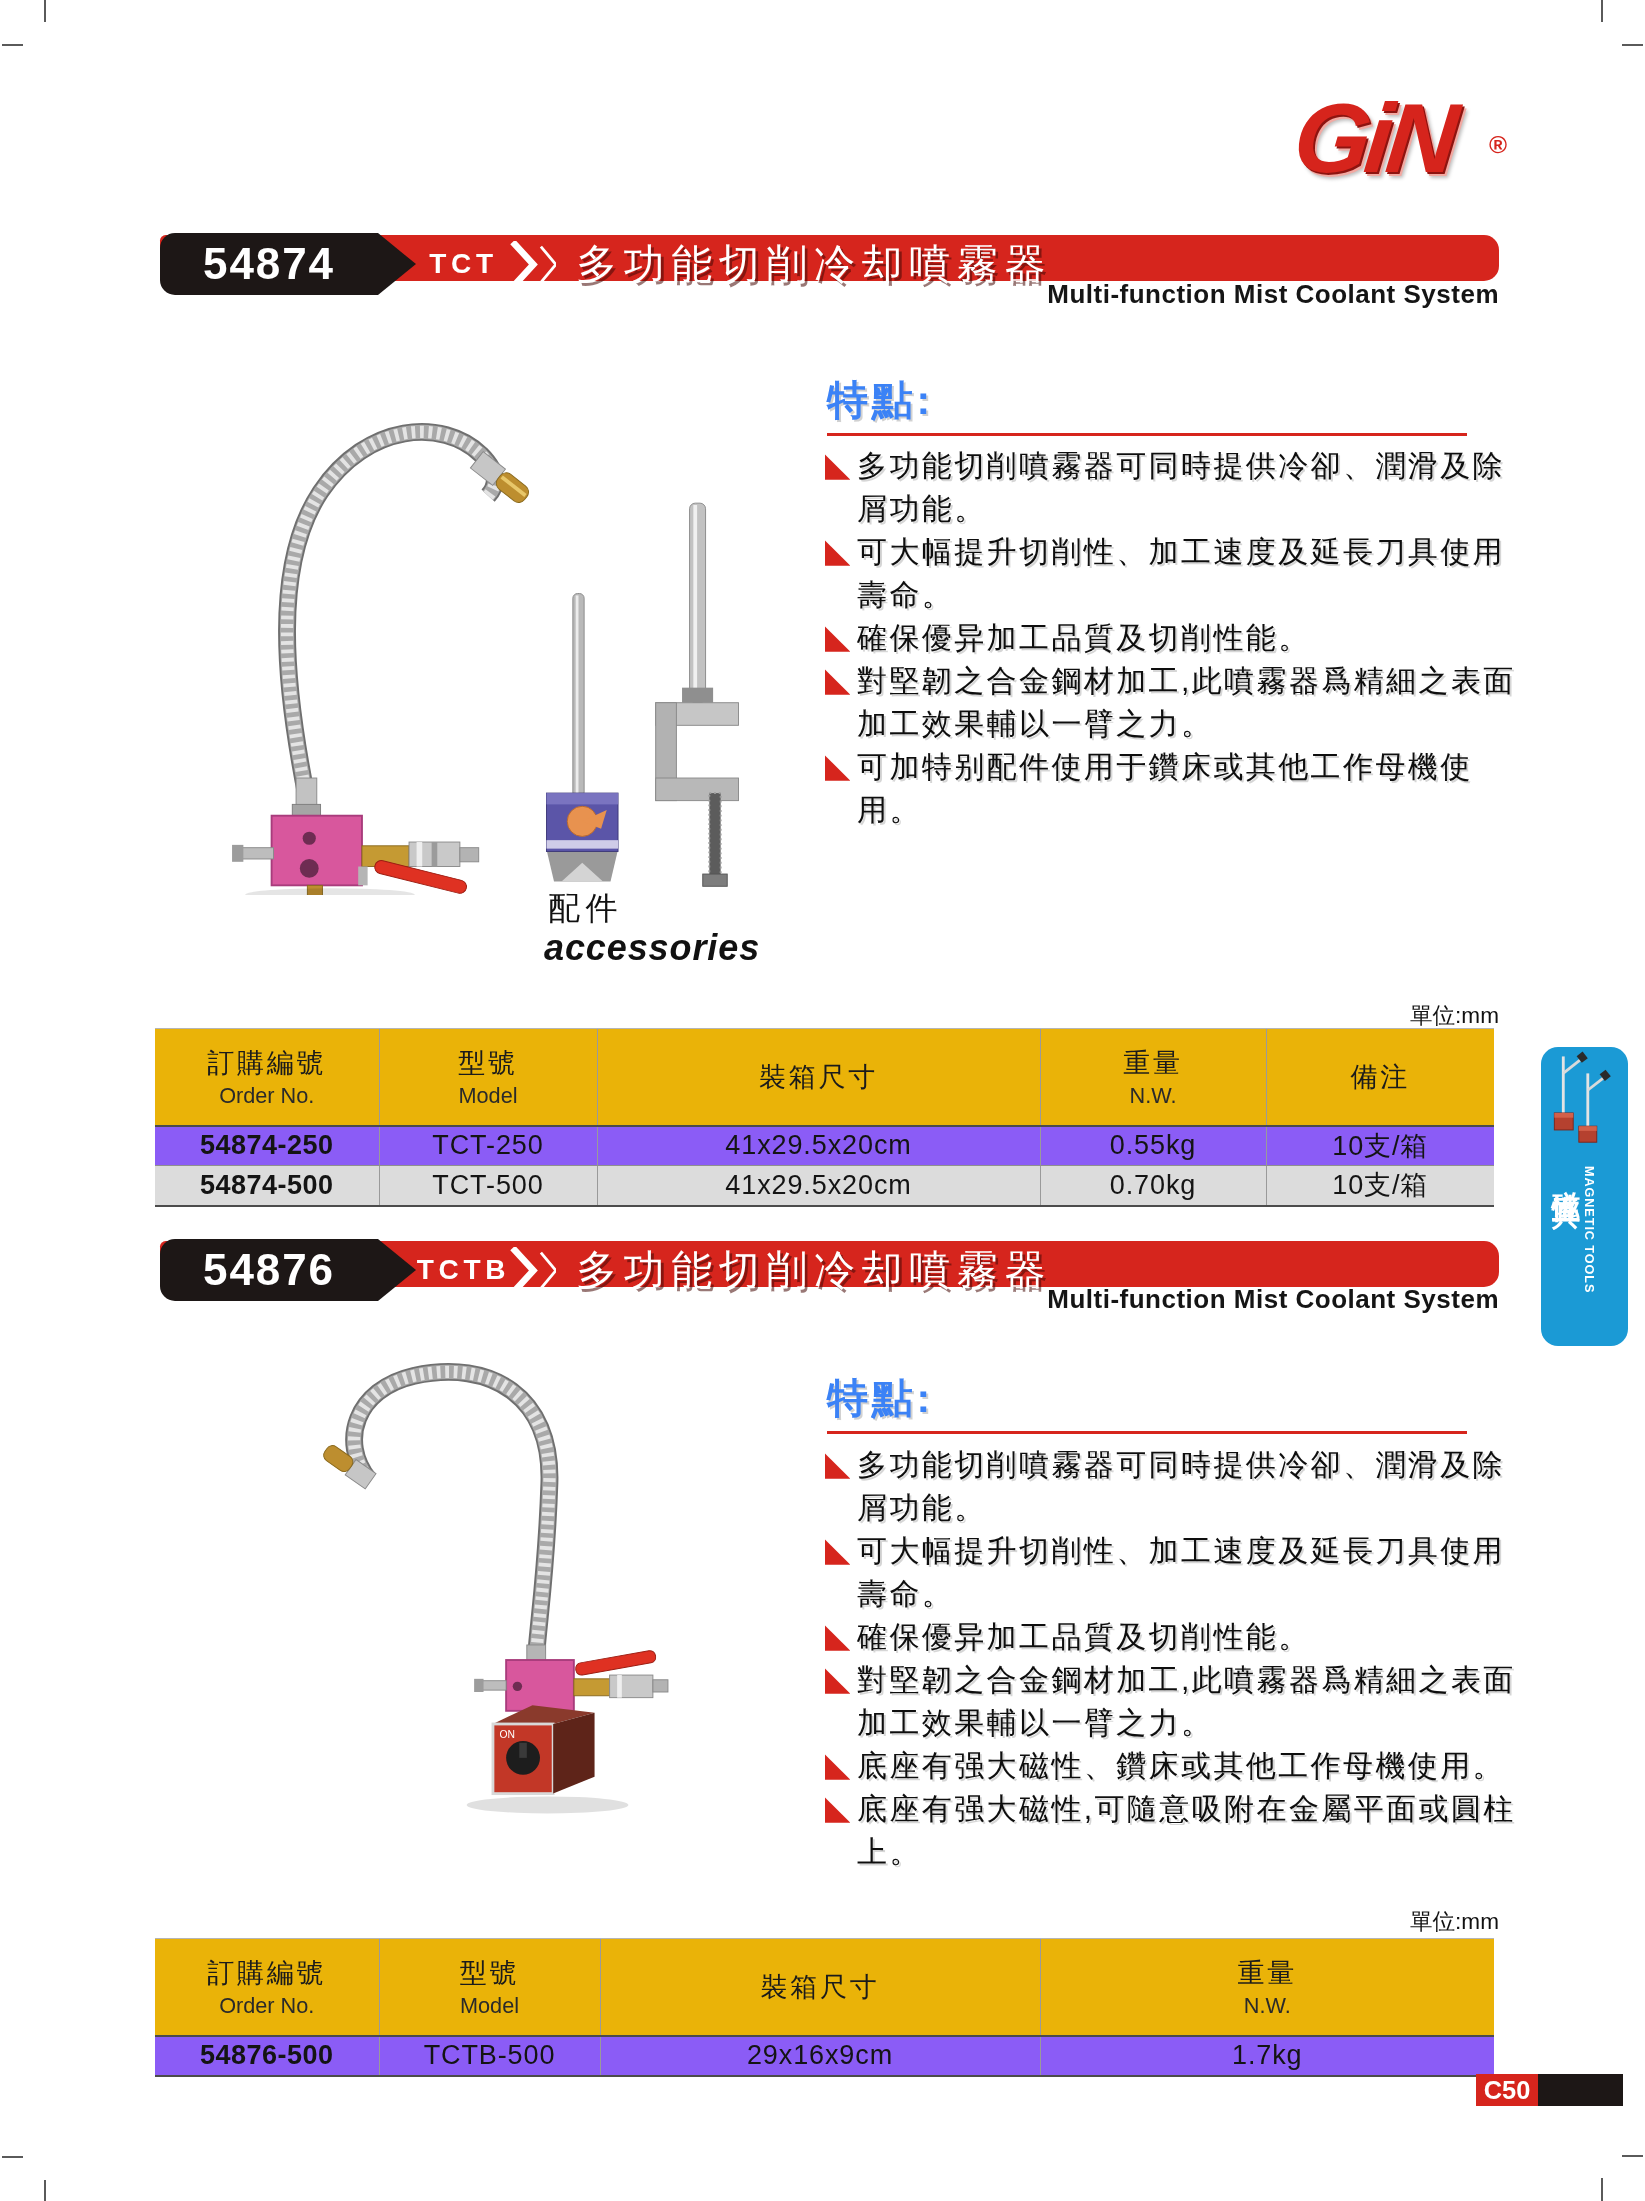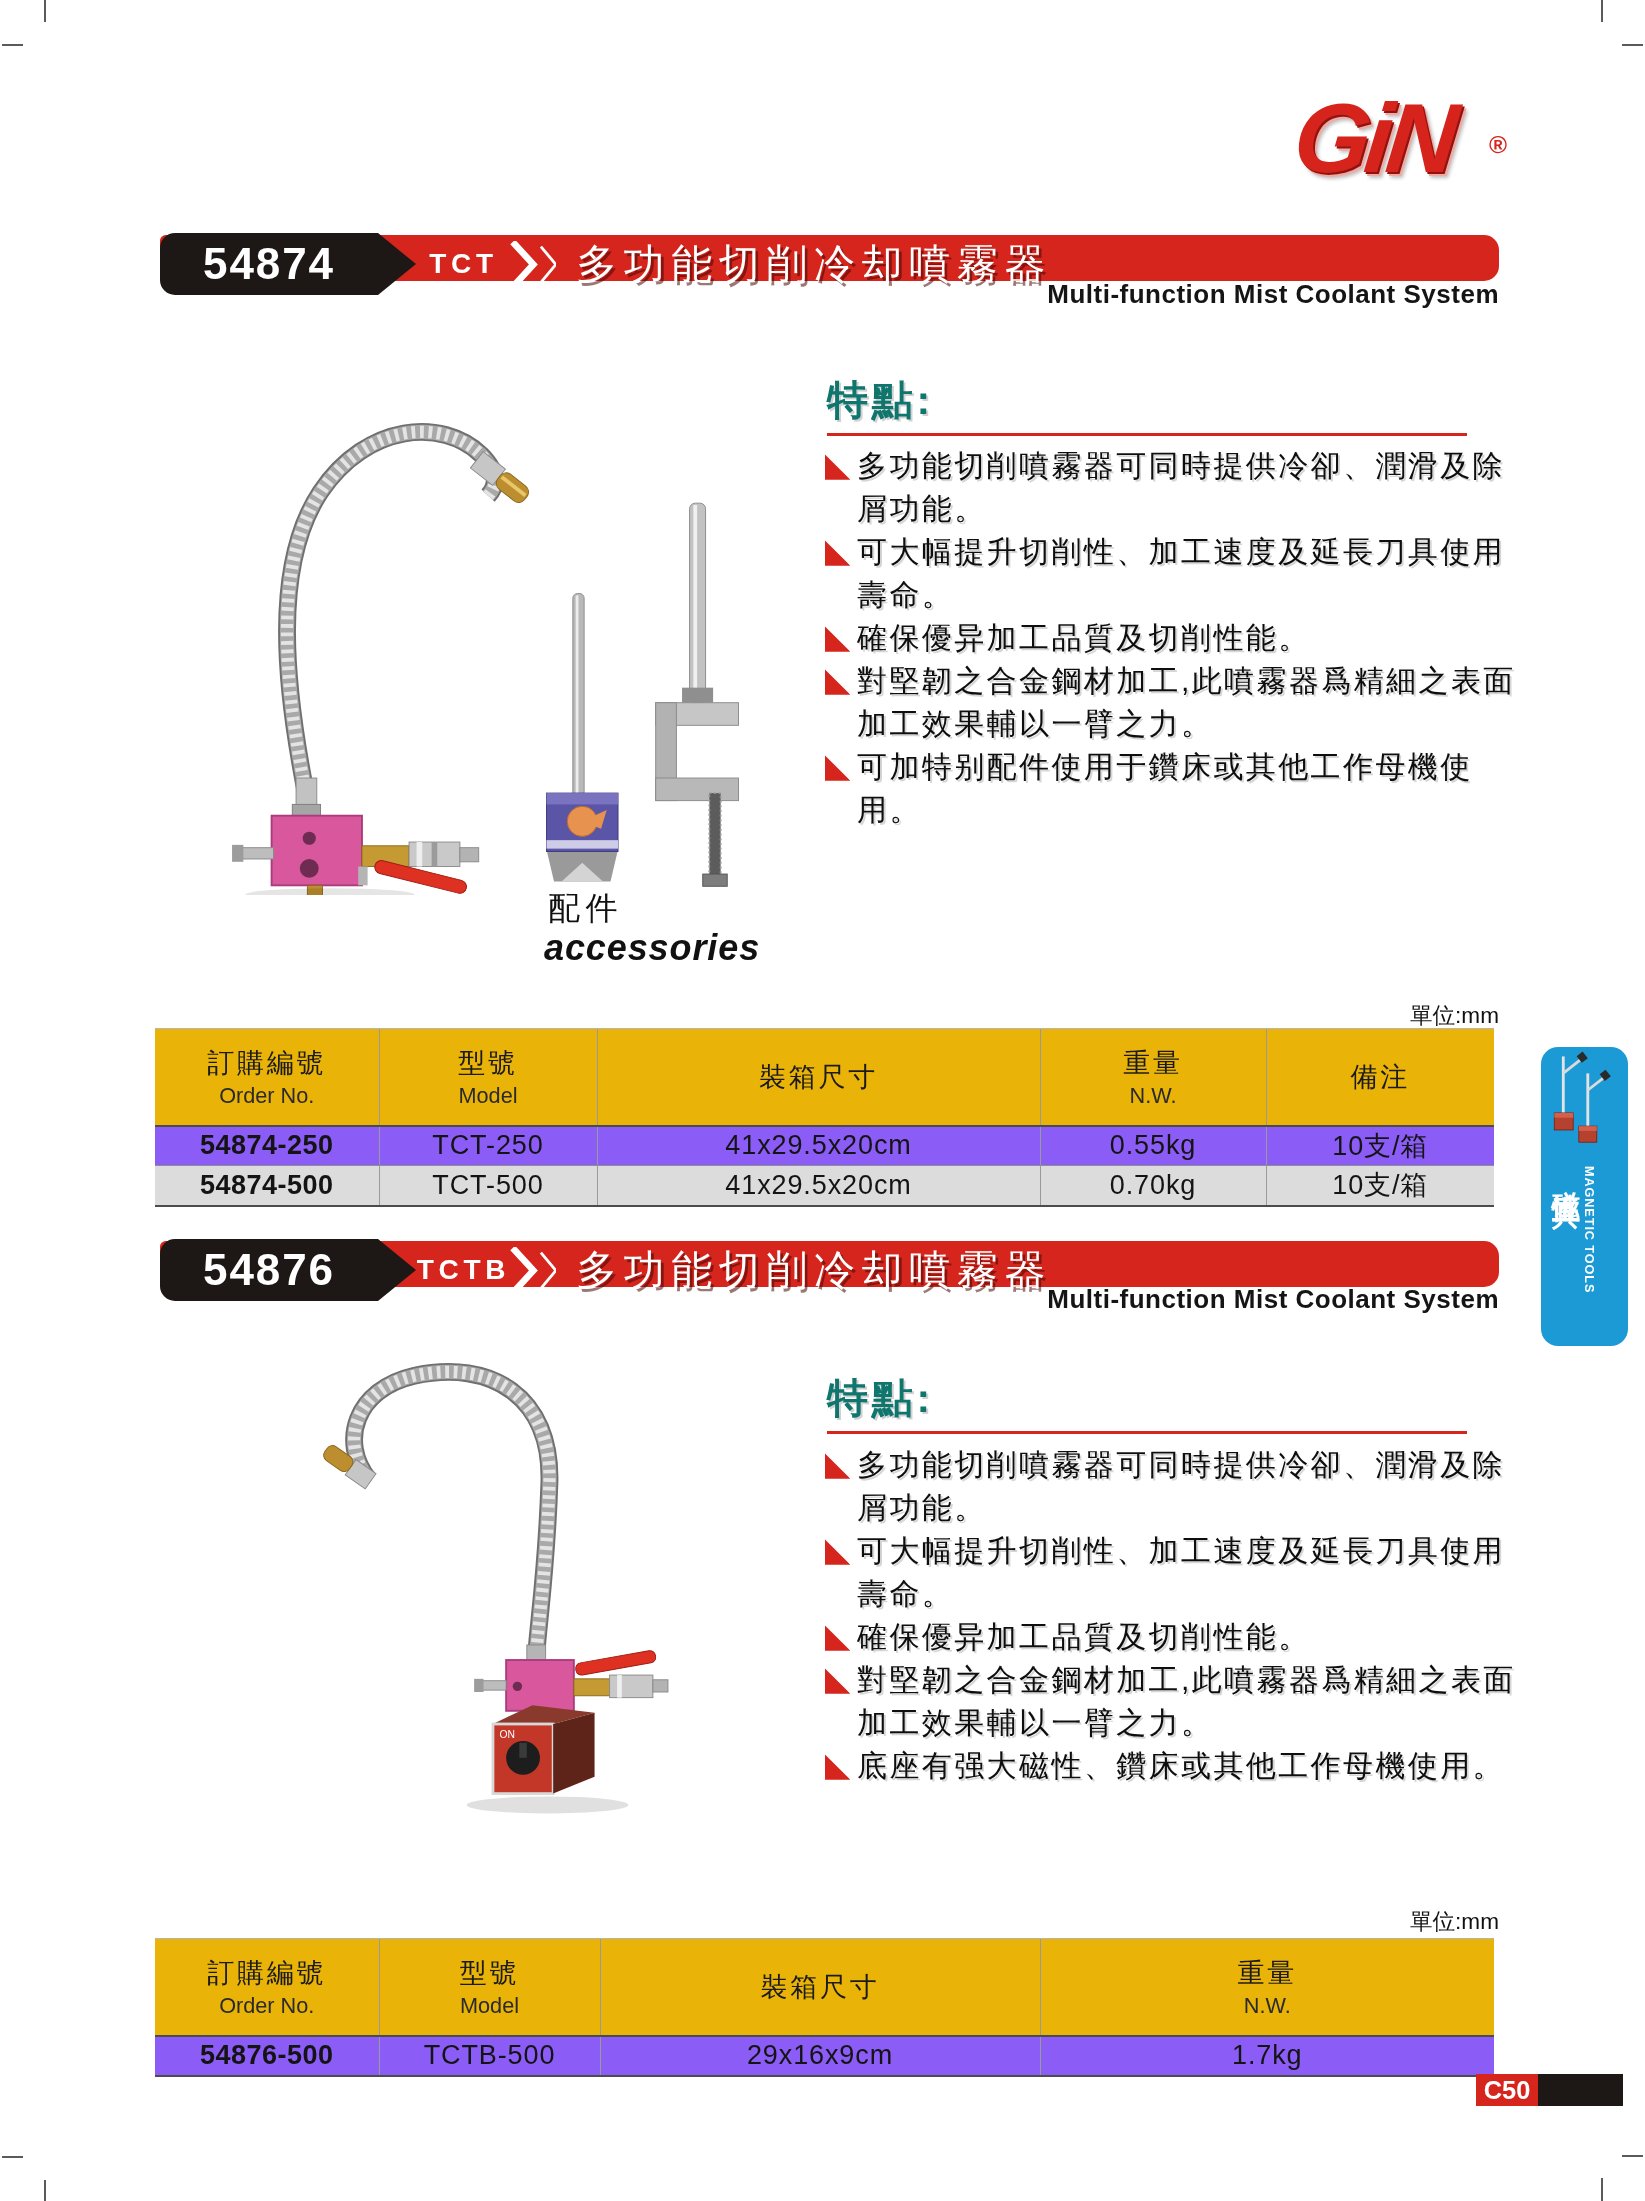--- a/index.html
+++ b/index.html
@@ -54,21 +54,21 @@
     color:#fff; font-size:41px; font-weight:normal; letter-spacing:6.6px; white-space:nowrap;
     text-shadow:2.8px 2.8px 0 rgba(70,10,5,.55);
   }
   .subtitle {
     position:absolute; left:847px; width:652px; text-align:right;
     font-size:26px; font-weight:bold; color:#151515; letter-spacing:0.5px;
   }
 
   
   .feat-head {
-    position:absolute; left:827px; color:#0f766e;
+    position:absolute; left:827px; color:#3b82f6;
     font-size:41px; font-weight:bold; letter-spacing:3.8px;
     text-shadow:1.9px 1.9px 0 rgba(0,0,0,.18);
   }
   .feat-line { position:absolute; left:827px; width:640px; height:2.8px; background:#d6251d; }
   .bullets { position:absolute; left:825px; width:697px; }
   .bullet { display:flex; align-items:flex-start; }
   .bullet .tri {
     flex:none; width:25.4px; height:25.4px; margin:10.4px 6.6px 0 0;
     background:#d6251d; clip-path:polygon(0 0, 0 100%, 100% 100%);
   }
@@ -359,20 +359,24 @@
       <span class="txt">確保優异加工品質及切削性能。</span>
     </div>
   <div class="bullet">
       <span class="tri"></span>
       <span class="txt">對堅韌之合金鋼材加工,此噴霧器爲精細之表面加工效果輔以一臂之力。</span>
     </div>
   <div class="bullet">
       <span class="tri"></span>
       <span class="txt">底座有强大磁性、鑽床或其他工作母機使用。</span>
     </div>
+  <div class="bullet">
+      <span class="tri"></span>
+      <span class="txt">底座有强大磁性,可隨意吸附在金屬平面或圓柱上。</span>
+    </div>
 </div>
 
 <div class="unit" style="top:1906px">單位:mm</div>
 <table class="spec" style="top:1938px;width:1339px">
   <colgroup>
       <col style="width:224px">
       <col style="width:221px">
       <col style="width:440px">
       <col style="width:454px">
     </colgroup>

